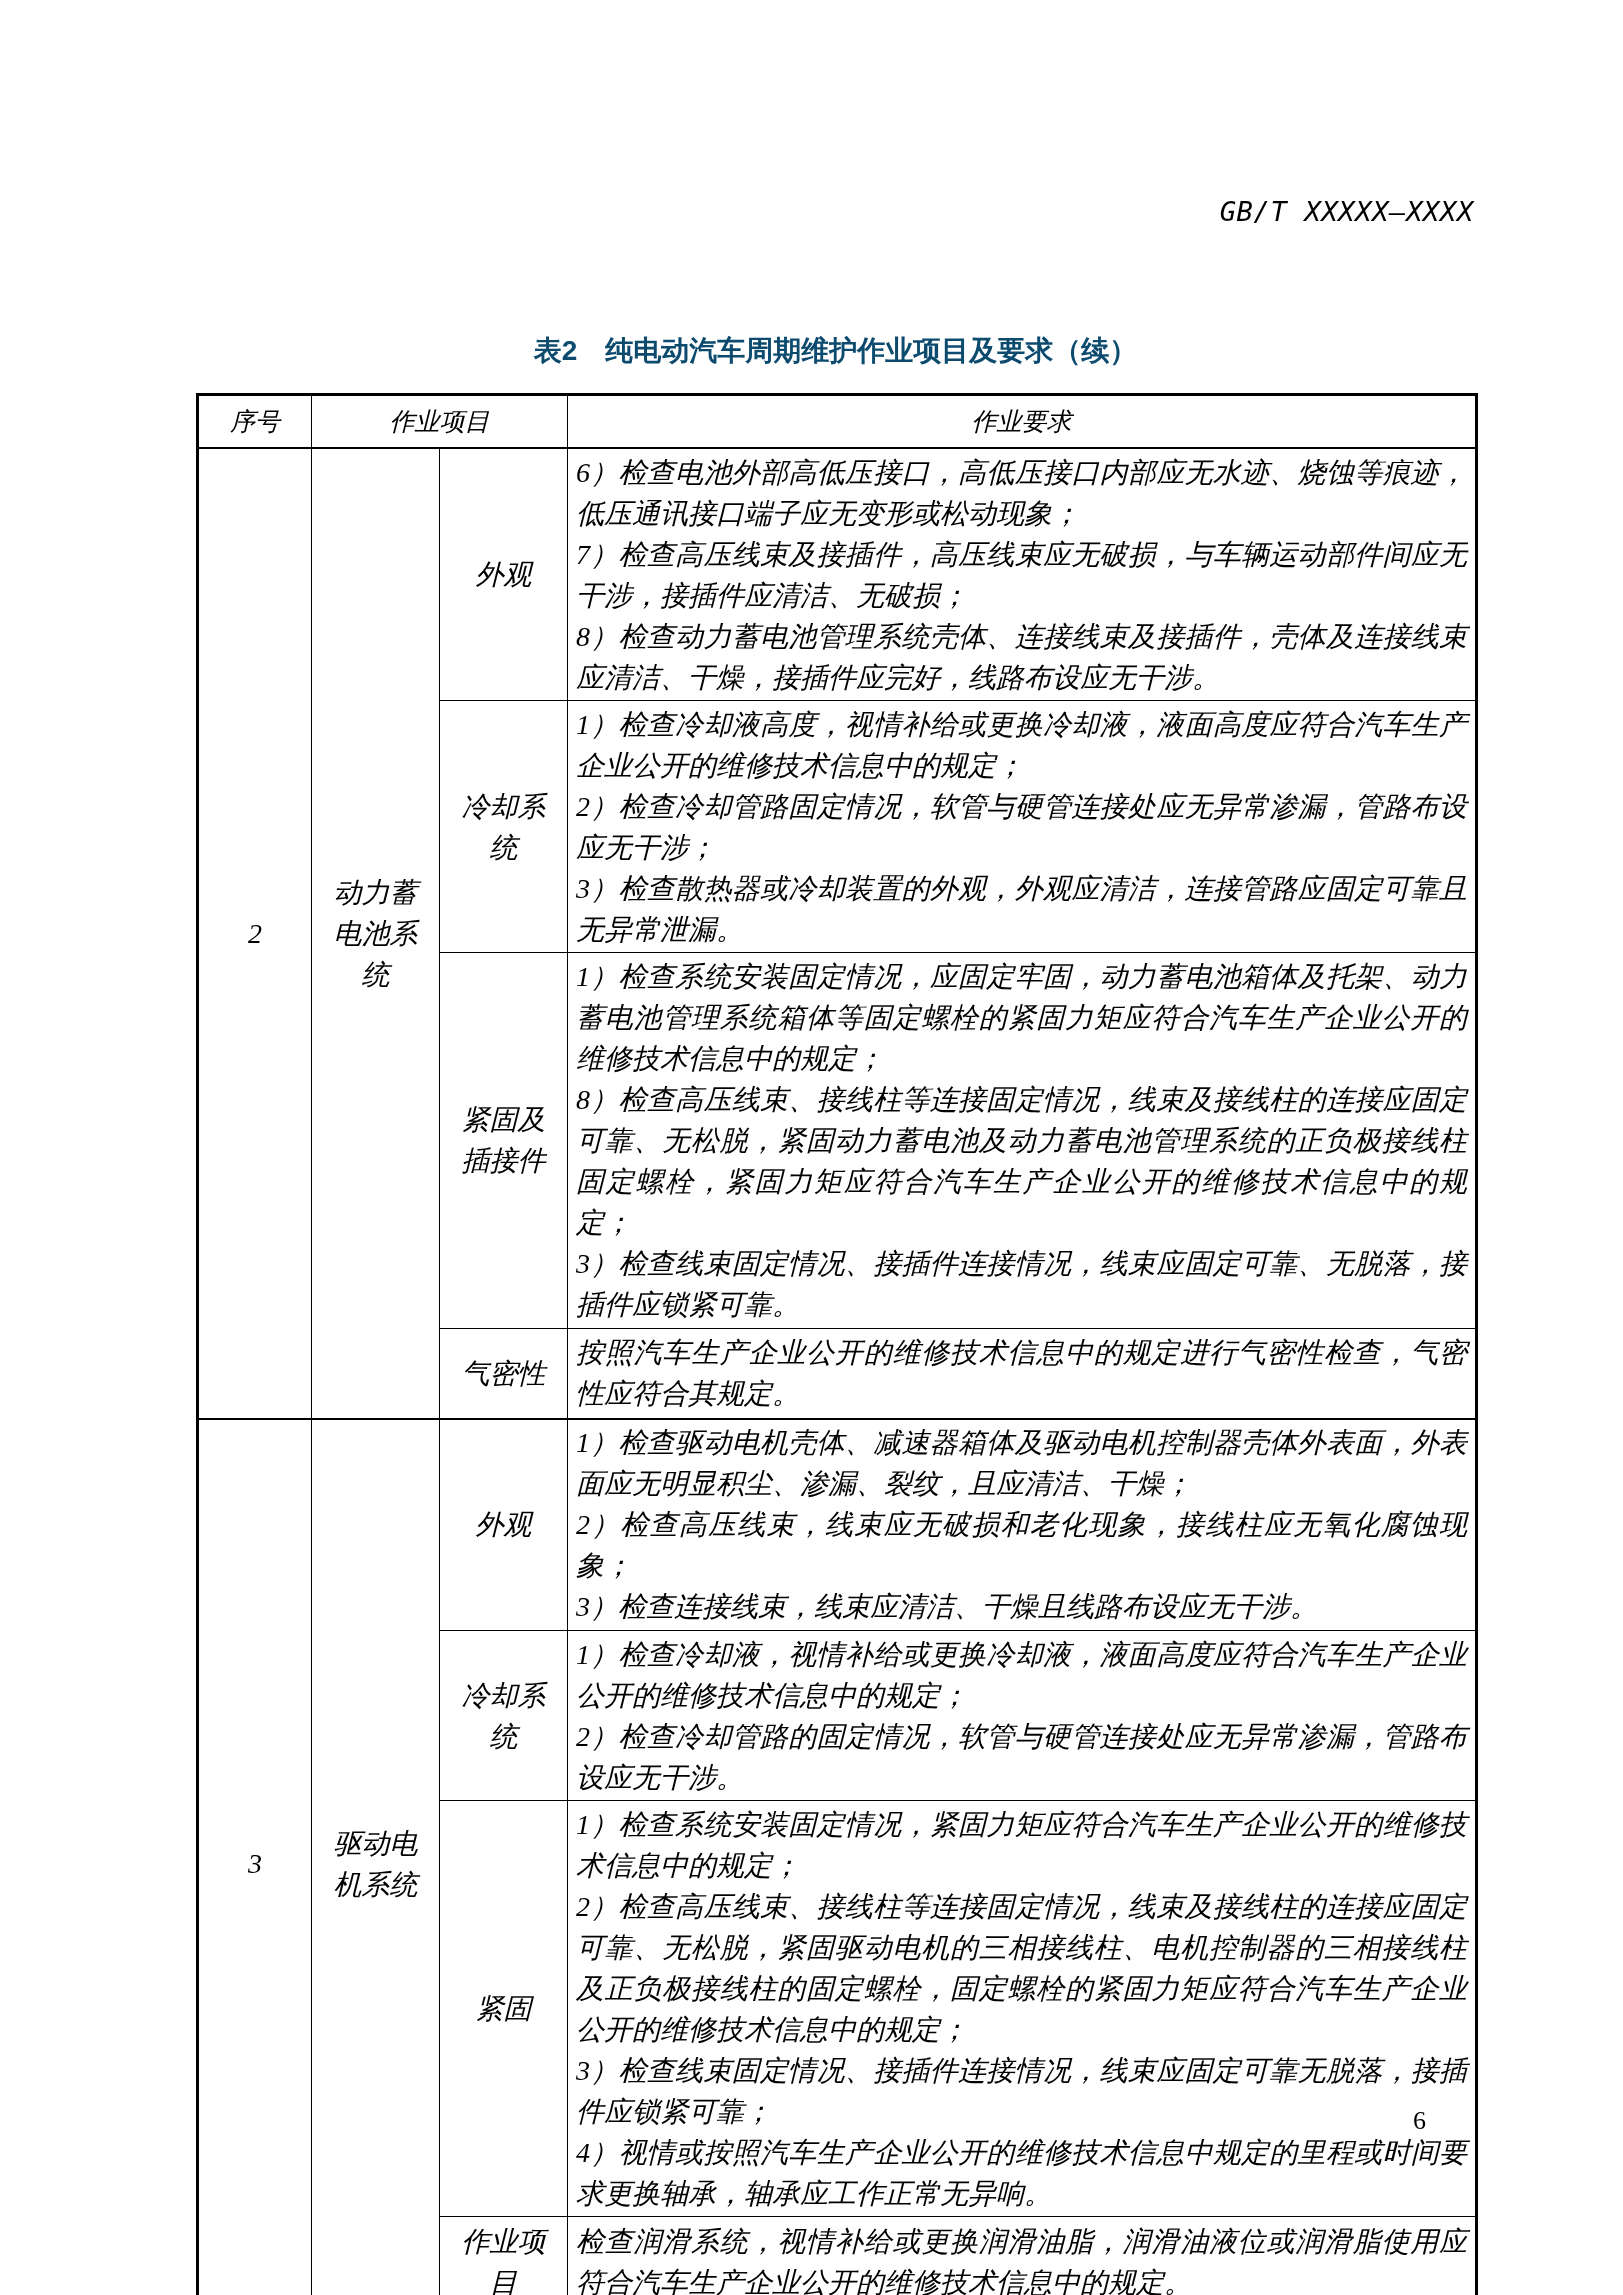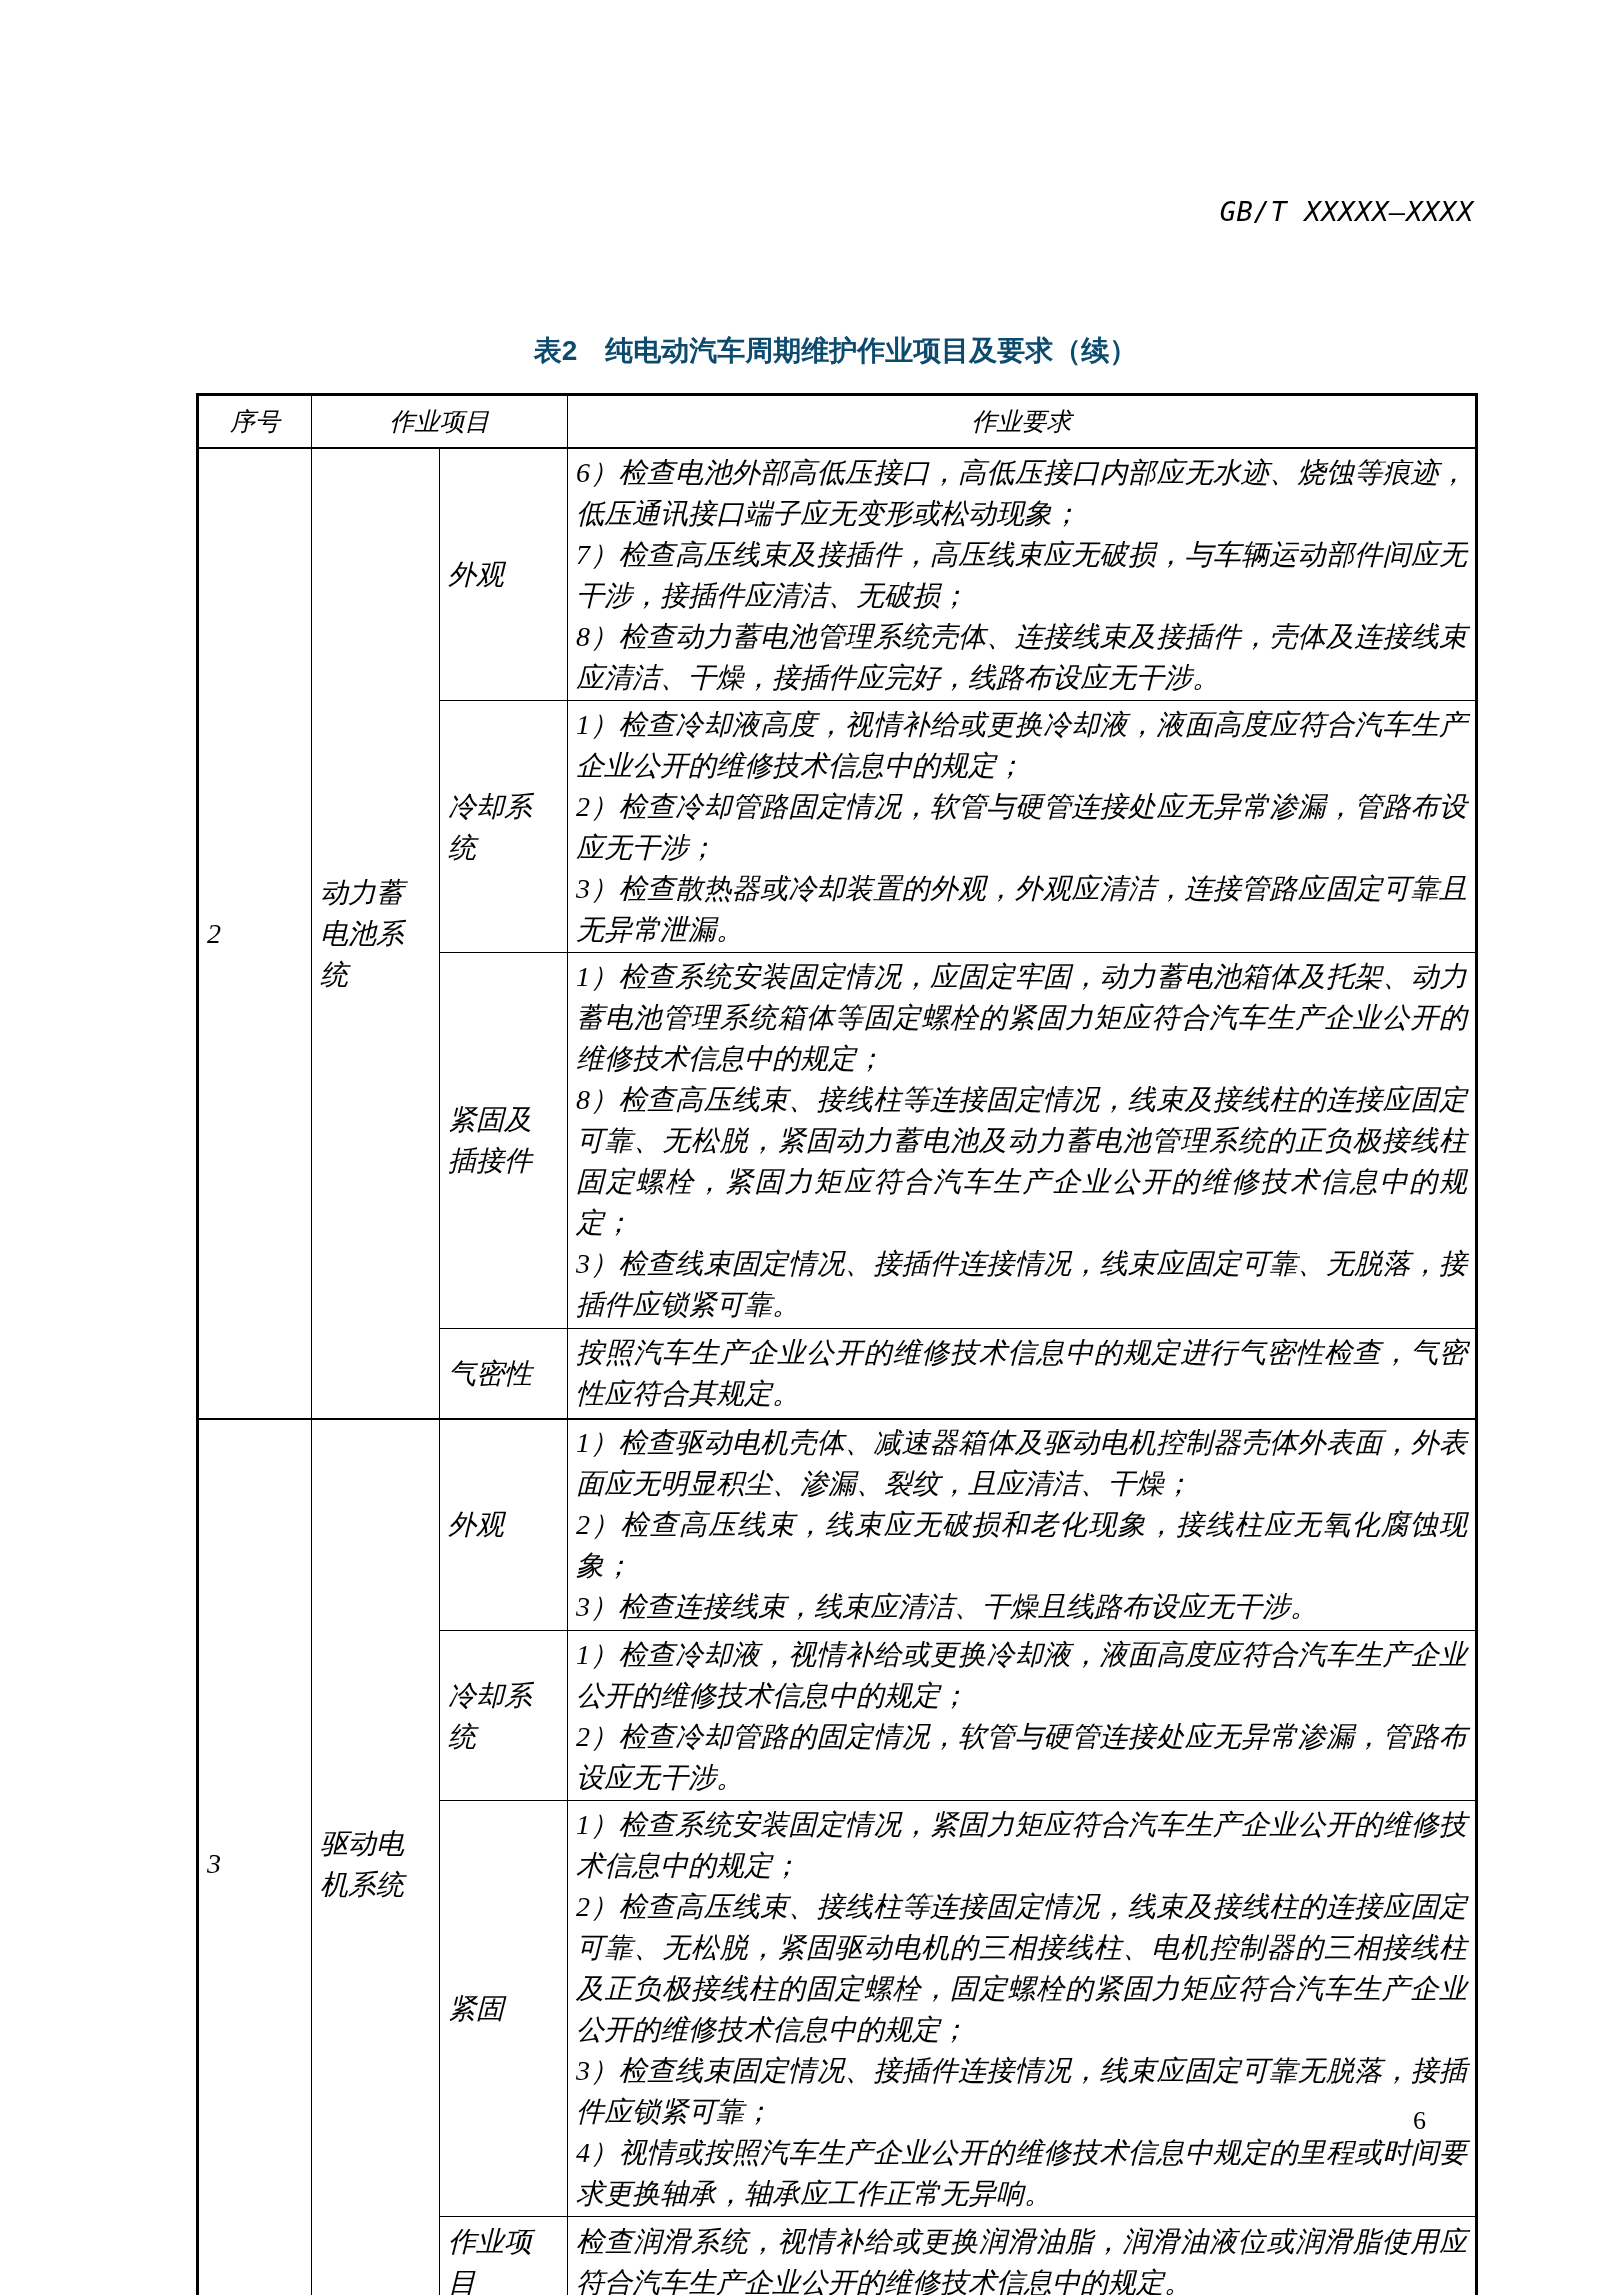--- a/index.html
+++ b/index.html
@@ -49,21 +49,21 @@
     overflow:hidden;
   }
   tr.head-row td{
     border-bottom:2px solid #000;
     text-align:center;
     font-size:25px;
     height:51px;
     padding:0 3.9px;
   }
   td.seq-cell, td.system-cell, td.cat-cell{
-    text-align:left;
+    text-align:center;
     padding:2.6px 2.6px;
   }
   td.req-cell{
     text-align:justify;
     white-space:pre-line;
     padding:2.6px 7.9px 2.6px 9.2px;
   }
   tr.section-start td{
     border-top:2.6px solid #000;
   }

